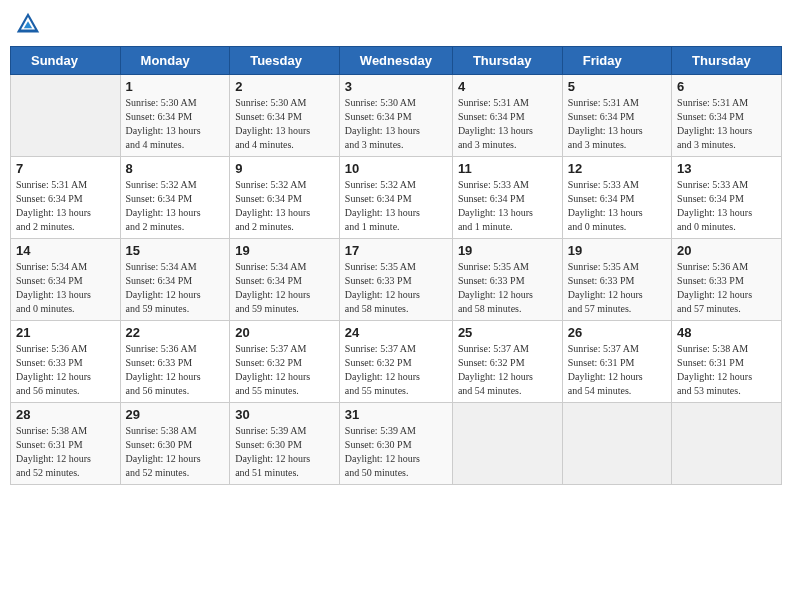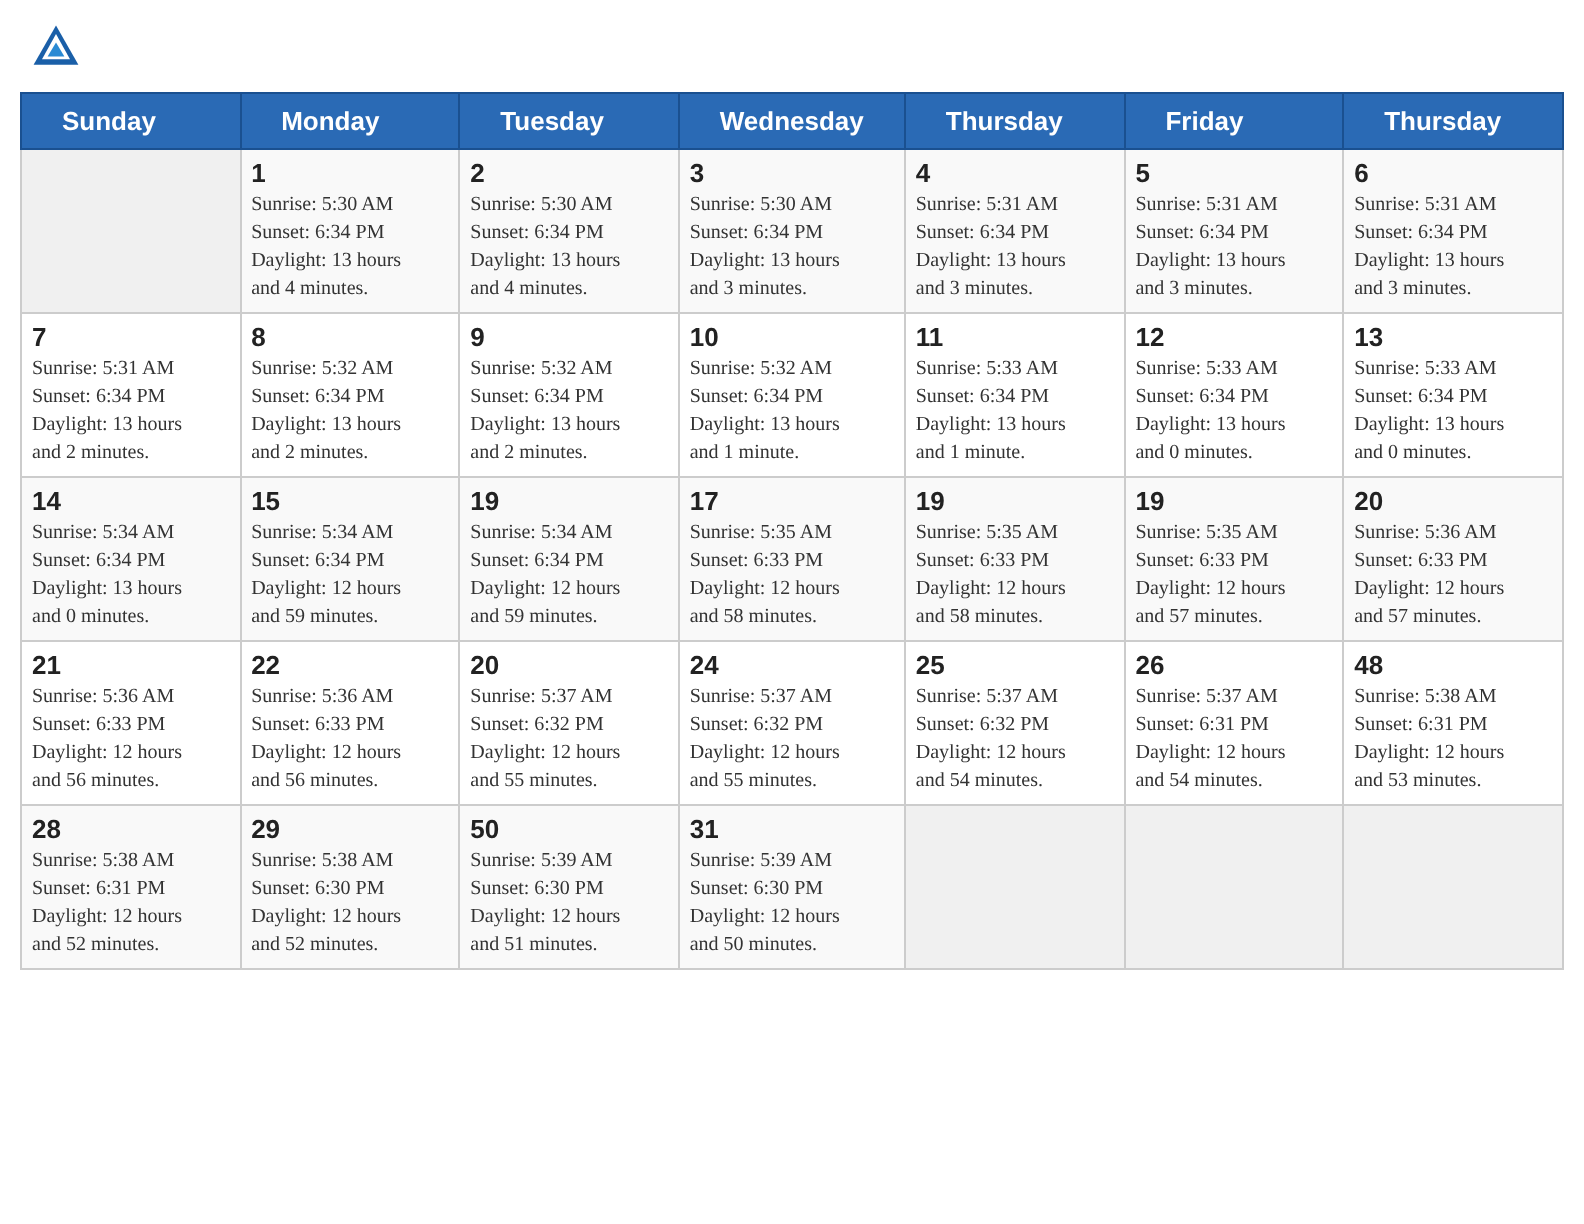--- a/index.html
+++ b/index.html
@@ -238,21 +238,21 @@
       <tr>
         <td>
           <span class="day-num">28</span>
           <div class="day-info">Sunrise: 5:38 AM<br>Sunset: 6:31 PM<br>Daylight: 12 hours<br>and 52 minutes.</div>
         </td>
         <td>
           <span class="day-num">29</span>
           <div class="day-info">Sunrise: 5:38 AM<br>Sunset: 6:30 PM<br>Daylight: 12 hours<br>and 52 minutes.</div>
         </td>
         <td>
-          <span class="day-num">50</span>
+          <span class="day-num">30</span>
           <div class="day-info">Sunrise: 5:39 AM<br>Sunset: 6:30 PM<br>Daylight: 12 hours<br>and 51 minutes.</div>
         </td>
         <td>
           <span class="day-num">31</span>
           <div class="day-info">Sunrise: 5:39 AM<br>Sunset: 6:30 PM<br>Daylight: 12 hours<br>and 50 minutes.</div>
         </td>
         <td class="empty"></td>
         <td class="empty"></td>
         <td class="empty"></td>
       </tr>

